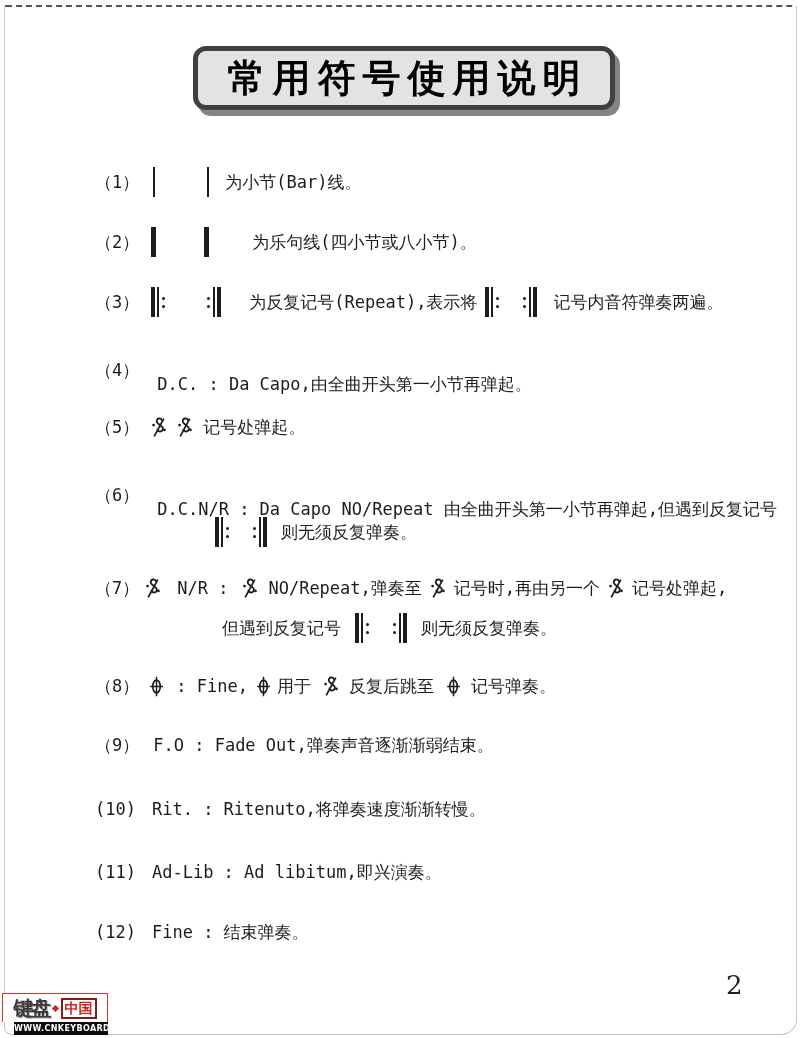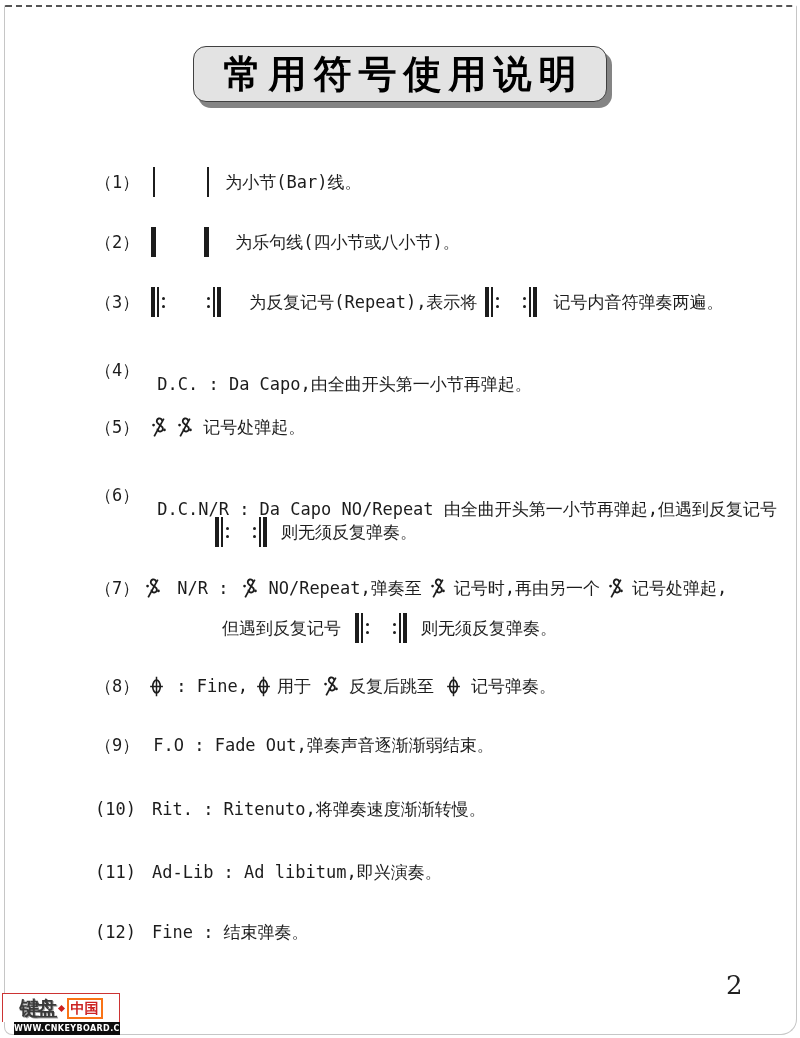--- a/index.html
+++ b/index.html
@@ -4,21 +4,21 @@
 <style>
   html,body{margin:0;padding:0;background:#fff;}
   .page{position:relative;width:800px;height:1038px;background:#fff;overflow:hidden;
         font-family:"DejaVu Sans Mono","DejaVu Sans",sans-serif;color:#1c1c1c;}
   .frame{position:absolute;left:4px;top:5px;right:3px;bottom:3px;
          border-top:2px dashed #555;border-left:1px solid #c6c6c6;
          border-right:1px solid #c6c6c6;border-bottom:1px solid #c6c6c6;
          border-radius:2px 2px 16px 8px;pointer-events:none;}
   
   .title-box{position:absolute;left:193px;top:46px;width:412px;height:54px;
-             background:#e3e3e3;border:1px solid #404040;border-radius:13px;
+             background:#e3e3e3;border:5px solid #404040;border-radius:13px;
              box-shadow:5px 6px 0 0 #848484;
              display:flex;align-items:center;justify-content:center;}
   .title-box span{font-family:"DejaVu Sans",sans-serif;font-weight:bold;font-size:38px;
                   letter-spacing:7px;color:#000;white-space:nowrap;text-indent:7px;}
   
   .row{position:absolute;left:95px;height:34px;display:flex;align-items:center;white-space:nowrap;}
   .num{font-size:17px;}
   .txt{font-size:17px;}
   
   .pair{display:inline-flex;justify-content:space-between;align-items:center;height:30px;}
@@ -34,40 +34,40 @@
   .rpt .dots i{width:3px;height:3px;background:#1c1c1c;border-radius:50%;}
   .rpt-open .thin{margin-left:2px;} .rpt-open .dots{margin-left:3px;}
   .rpt-close .thin{margin-left:3px;} .rpt-close .thick{margin-left:2px;}
   .rpair{display:inline-flex;justify-content:space-between;align-items:center;}
   .rp-wide{width:70px;} .rp-narrow{width:52px;}
   
   svg.sym{display:inline-block;vertical-align:middle;}
   
   .ml2{margin-left:16px;}.ml6{margin-left:6px;}.ml8{margin-left:8px;}.ml10{margin-left:10px;}
   .ml12{margin-left:12px;}.ml14{margin-left:14px;}.ml16{margin-left:16px;}
-  .ml18{margin-left:18px;margin-top:28px;}.ml26{margin-left:26px;}.ml28{margin-left:28px;}
+  .ml18{margin-left:18px;margin-top:28px;}.ml26{margin-left:43px;}.ml28{margin-left:28px;}
   
   .pill{position:absolute;height:22px;border:1px solid #8a8a8a;border-right:2px solid #777;
         border-bottom:2px solid #777;border-radius:11px;
         background:linear-gradient(180deg,#ffffff 0%,#e8e8e8 45%,#c7c7c7 100%);
         display:inline-flex;align-items:center;padding:0 10px;gap:7px;white-space:nowrap;}
   .pill-left{left:102px;top:981px;}
   .pill-right{left:442px;top:984px;}
   .pill .zh{font-size:12.5px;font-weight:bold;color:#333;}
   .pill .url{font-size:11px;color:#555;font-family:"DejaVu Sans",sans-serif;}
   .pagenum{position:absolute;left:726px;top:970px;font-family:"DejaVu Serif",serif;
            font-size:26px;color:#222;}
   
-  .logo{position:absolute;left:2px;top:993px;width:118px;height:43px;}
+  .logo{position:absolute;left:2px;top:993px;width:106px;height:43px;}
   .logo-top{height:28px;background:#fff;border:1px solid #cc3333;border-bottom:none;
             display:flex;align-items:center;justify-content:center;gap:3px;}
   .logo-kb{font-family:"DejaVu Sans",sans-serif;font-weight:bold;font-size:20px;
            color:#3a3a3a;letter-spacing:-2px;text-shadow:1px 1px 0 #aaa;}
   .logo-dot{width:5px;height:5px;background:#cc2020;transform:rotate(45deg);}
-  .logo-cn{border:2px solid #f97316;color:#cc2222;font-weight:bold;font-size:14px;
+  .logo-cn{border:2px solid #7f1d1d;color:#cc2222;font-weight:bold;font-size:14px;
            line-height:17px;padding:0 2px;font-family:"DejaVu Sans",sans-serif;}
   .logo-bar{height:13px;background:#0d0d0d;color:#fff;text-align:center;line-height:13px;
             font-size:8px;font-weight:bold;letter-spacing:0.4px;
             font-family:"DejaVu Sans",sans-serif;margin-left:12px;}
 </style>
 </head>
 <body>
 
 <div class="page">
   <div class="frame"></div>

